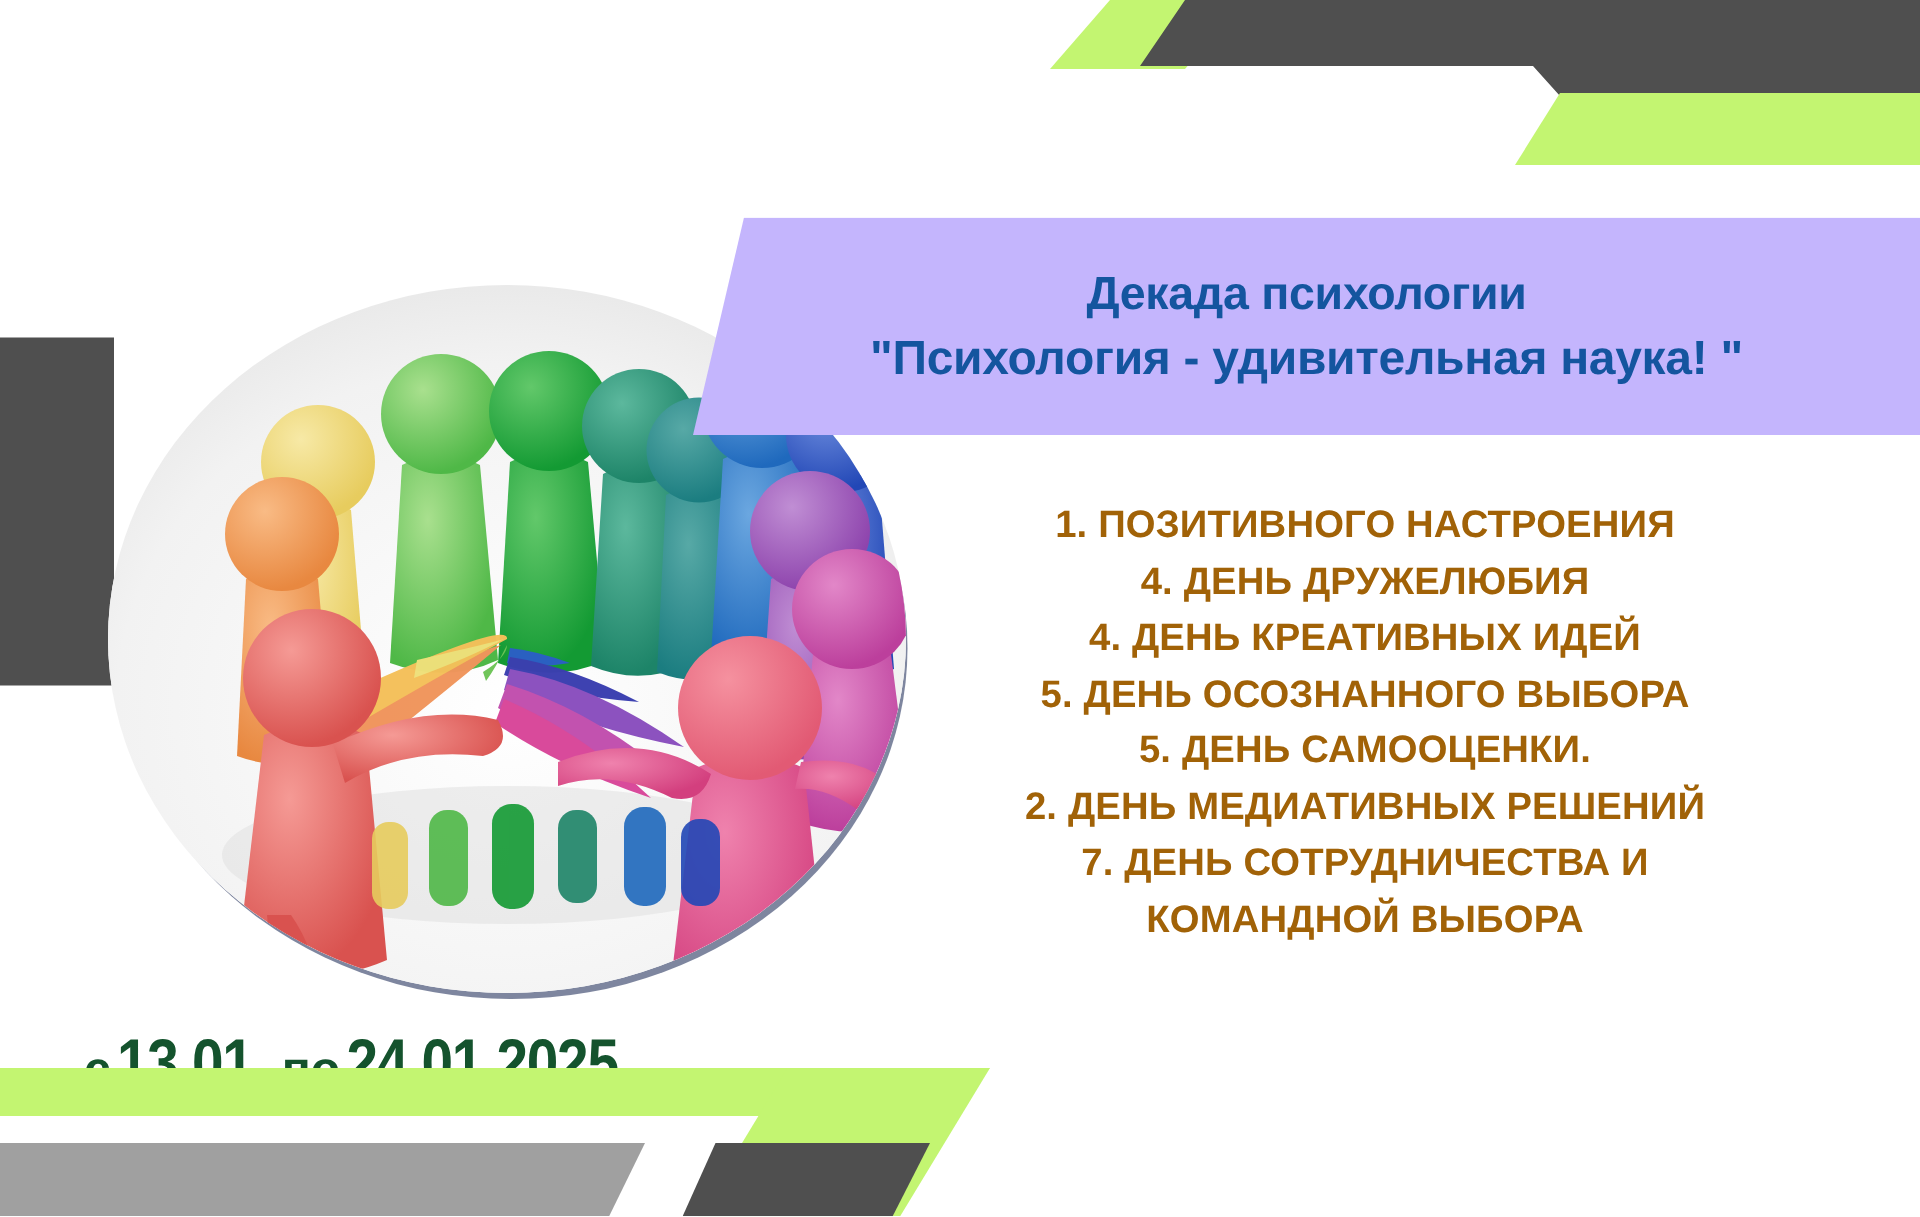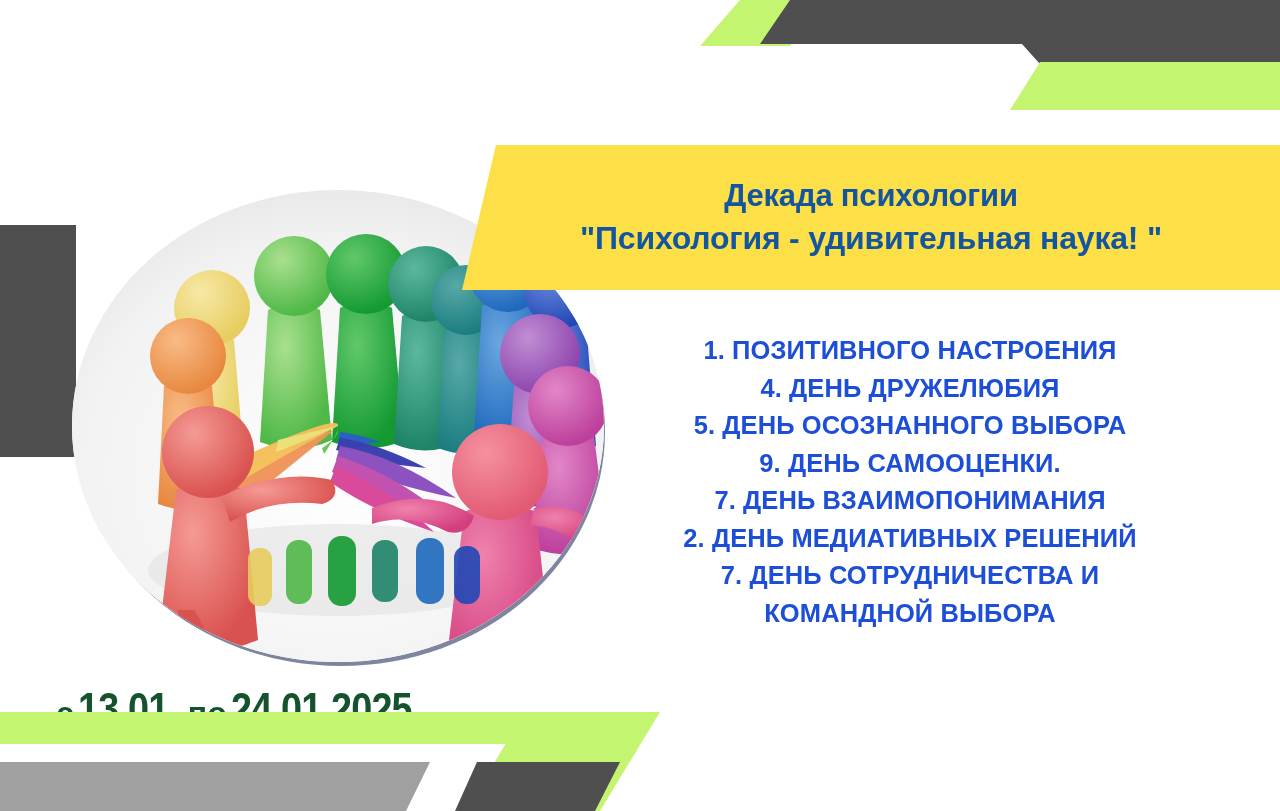--- a/index.html
+++ b/index.html
@@ -76,21 +76,21 @@
     width: 165px; height: 49px;
     background: #4f4f4f;
     clip-path: polygon(22px 0, 165px 0, 140px 49px, 0 49px);
   }
 
   
   .title-banner {
     position: absolute;
     top: 145px; left: 462px;
     width: 818px; height: 145px;
-    background: #fde047;
+    background: #c4b5fd;
     clip-path: polygon(34px 0, 818px 0, 818px 145px, 0 145px);
     display: flex;
     flex-direction: column;
     align-items: center;
     justify-content: center;
   }
   .title-line {
     color: #14559f;
     font-weight: bold;
     font-size: 31px;
@@ -118,21 +118,21 @@
   .event-list {
     position: absolute;
     top: 332px; left: 620px;
     width: 580px;
     margin: 0;
     padding: 0;
     list-style: none;
     text-align: center;
   }
   .event-list li {
-    color: #1d4ed8;
+    color: #a16207;
     font-weight: bold;
     font-size: 25.5px;
     line-height: 37.5px;
     letter-spacing: 0.1px;
     white-space: nowrap;
   }
 
   
   .date-line {
     position: absolute;
@@ -324,23 +324,23 @@
   </div>
 
   <div class="title-banner">
     <div class="title-line title-line-1">Декада психологии</div>
     <div class="title-line title-line-2">"Психология - удивительная наука! "</div>
   </div>
 
   <ul class="event-list">
     <li>1. ПОЗИТИВНОГО НАСТРОЕНИЯ</li>
     <li>4. ДЕНЬ ДРУЖЕЛЮБИЯ</li>
+    <li>4. ДЕНЬ КРЕАТИВНЫХ ИДЕЙ</li>
     <li>5. ДЕНЬ ОСОЗНАННОГО ВЫБОРА</li>
-    <li>9. ДЕНЬ САМООЦЕНКИ.</li>
-    <li>7.  ДЕНЬ ВЗАИМОПОНИМАНИЯ</li>
+    <li>5. ДЕНЬ САМООЦЕНКИ.</li>
     <li>2. ДЕНЬ МЕДИАТИВНЫХ РЕШЕНИЙ</li>
     <li>7. ДЕНЬ СОТРУДНИЧЕСТВА И</li>
     <li>КОМАНДНОЙ ВЫБОРА</li>
   </ul>
 
   <div class="date-line">
     <span class="date-word">с</span>
     <span class="date-num">13.01</span>
     <span class="date-word">по</span>
     <span class="date-num">24.01.2025</span>

